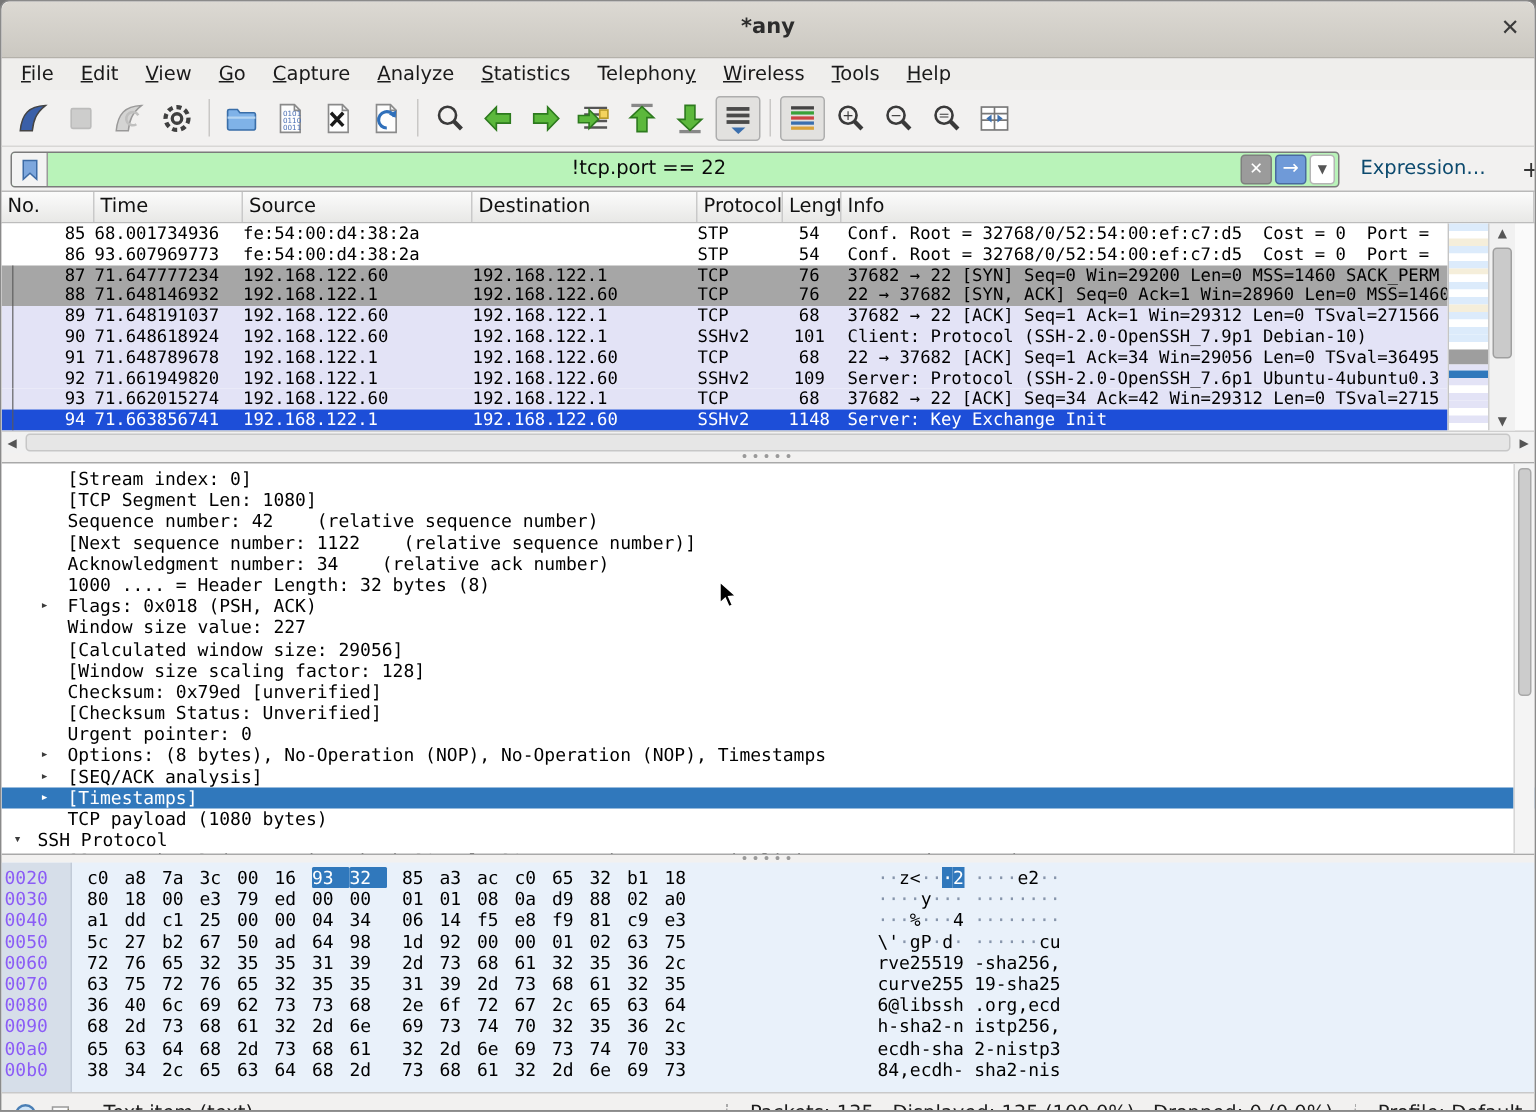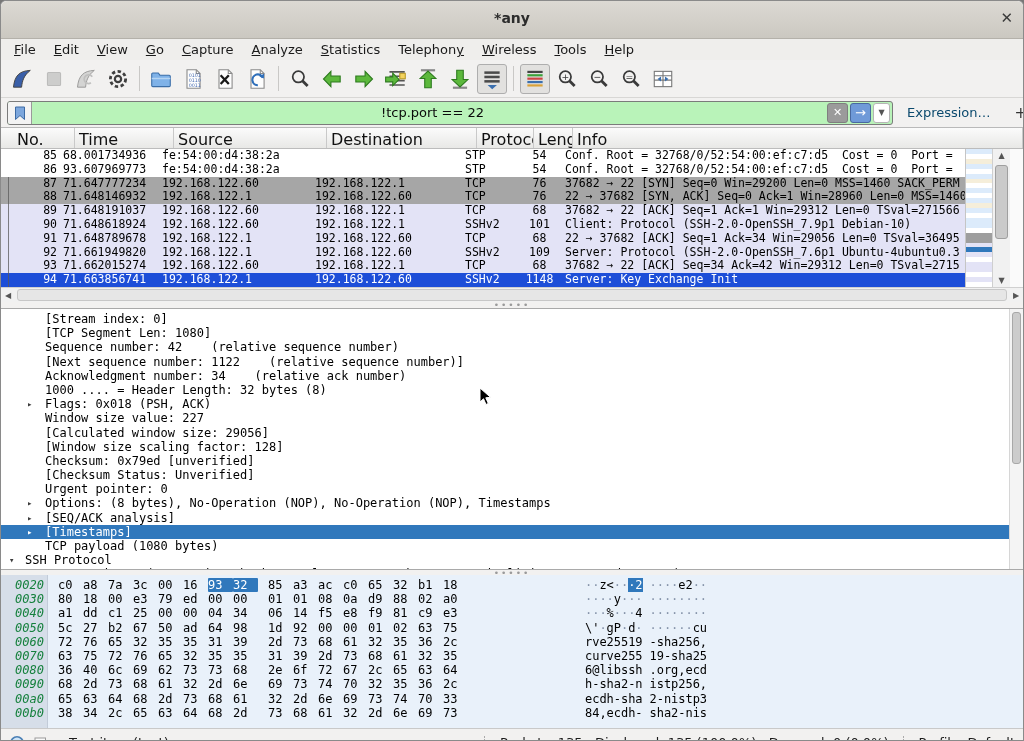--- a/index.html
+++ b/index.html
@@ -36,21 +36,21 @@
   .fclear{background:#9b9b9b;border:1px solid #7f7f7f;}
   .fapply{background:#6f9ad8;border:1px solid #49699f;font-size:13px;}
   .fdrop{width:15px;height:18px;background:#fff;border:1px solid #b5b5b5;border-radius:3px;
     margin-right:2px;color:#555;font-size:8px;display:flex;align-items:center;justify-content:center;}
   .fexpr{font-size:13px;color:#0c4a6e;margin:0 12px 0 14px;}
   .fsep{width:1px;height:16px;background:#c6c6c6;}
   .fplus{font-size:15px;color:#333;margin:0 12px;}
   
   .packetarea{flex:none;display:flex;flex-direction:column;border-top:1px solid #b9b9b9;}
   .hdr{height:20px;flex:none;display:flex;background:linear-gradient(#fbfbfb,#e8e8e6);
-    border-bottom:1px solid #bcbcbc;font-size:16px;color:#111;align-items:flex-start;padding-left:12px;}
+    border-bottom:1px solid #bcbcbc;font-size:13px;color:#111;align-items:flex-start;}
   .hdr span{height:100%;box-sizing:border-box;border-right:1px solid #c9c9c9;
     padding:2px 0 0 4px;overflow:hidden;white-space:nowrap;}
   .c-no{width:62px;flex:none;}
   .c-time{width:99px;flex:none;}
   .c-src{width:153px;flex:none;}
   .c-dst{width:150px;flex:none;}
   .c-proto{width:57px;flex:none;}
   .c-len{width:39px;flex:none;}
   .c-info{flex:1;min-width:0;}
   .listbody{height:138px;flex:none;display:flex;}
@@ -90,21 +90,21 @@
   .dline.lvl0 .arr{left:8px;}
   .dline.sel{background:#3078bc;color:#fff;}
   .dline.sel .arr{color:#fff;}
   .dscroll{position:absolute;right:0;top:0;bottom:0;width:13px;background:#f4f4f4;border-left:1px solid #d6d6d6;}
   .dshandle{position:absolute;left:2px;right:2px;top:3px;height:150px;background:#ccc;border:1px solid #a8a8a8;border-radius:3px;}
   
   .hexpane{height:150px;flex:none;background:#e9f1fa;position:relative;overflow:hidden;padding-top:3px;}
   .offcol{position:absolute;left:0;top:0;bottom:0;width:46px;background:#d6dee9;border-right:1px solid #c2cbd8;}
   .hrow{height:14.2px;line-height:14.2px;position:relative;font-family:"DejaVu Sans Mono","Liberation Mono",monospace;
     font-size:12px;color:#000;white-space:pre;}
-  .hoff{position:absolute;left:14px;color:#15803d;font-style:italic;}
+  .hoff{position:absolute;left:2px;color:#8b5cf6;}
   .hbytes{position:absolute;left:57px;}
   .hx{display:inline-block;width:25px;}
   .hx.gap8{margin-right:10px;}
   .hx.sel{background:#3078bc;color:#fff;border-radius:1px;}
   .hascii{position:absolute;left:584px;}
   .ac{display:inline-block;width:7.2px;}
   .ac.gap8{margin-right:7px;}
   .ac.dim{color:#8795ab;}
   .ac.sel{background:#3078bc;color:#fff;}
   

